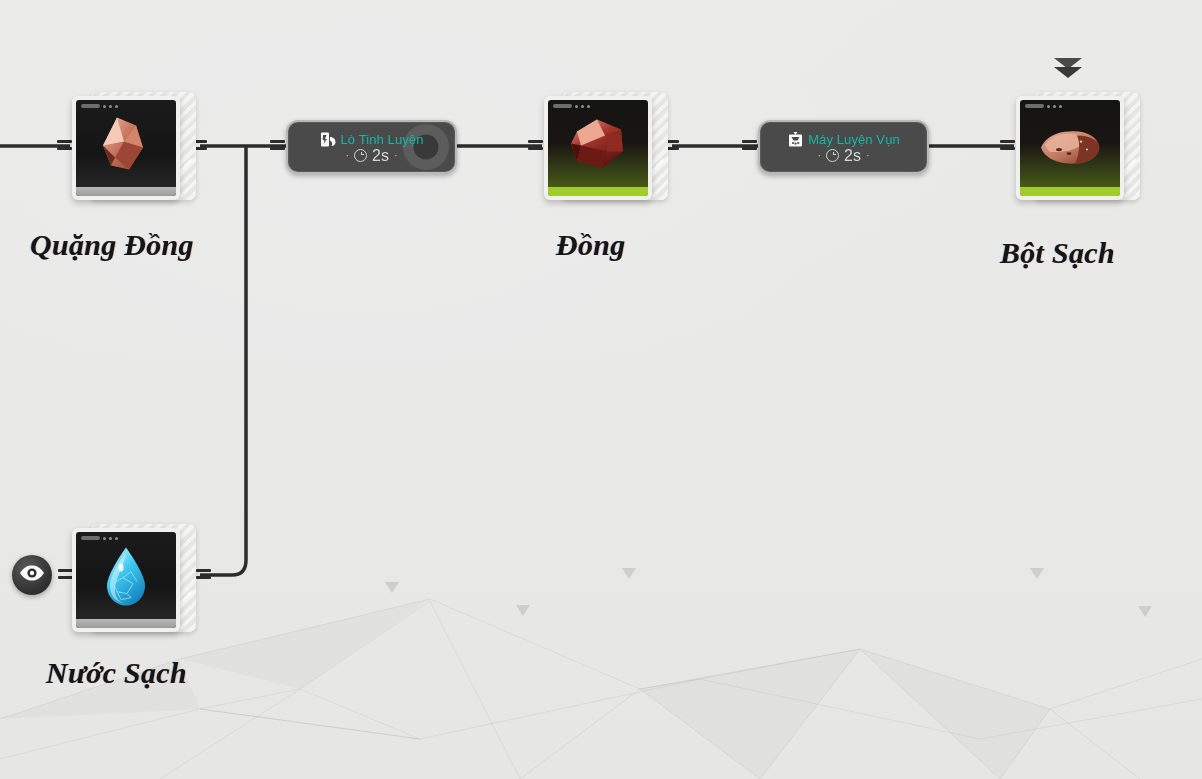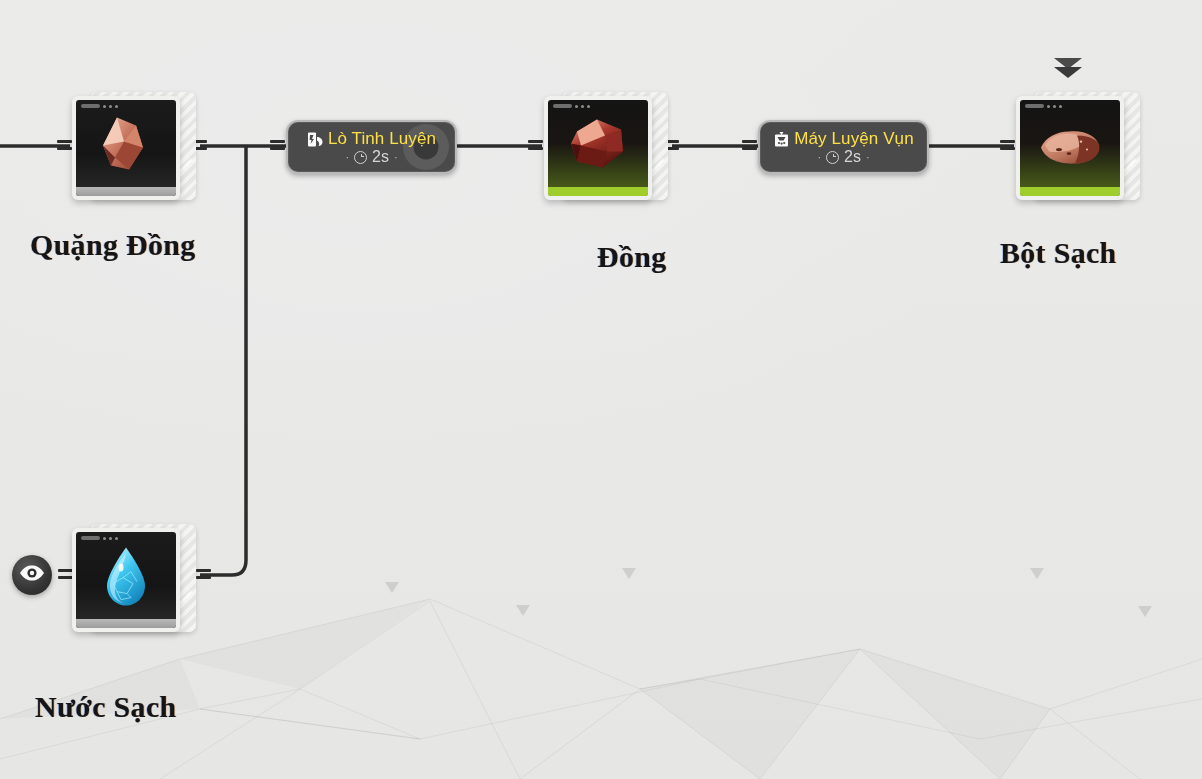--- a/index.html
+++ b/index.html
@@ -97,39 +97,40 @@
 
   .node-label{
     position:absolute;
     font-family:"Liberation Serif","DejaVu Serif",serif;
     font-weight:700;
     font-size:30px;
     color:#151515;
     white-space:nowrap;
     text-shadow:0.7px 0 0 rgba(200,90,0,.30), -0.7px 0 0 rgba(0,60,190,.30);
     letter-spacing:.3px;
+    font-style:italic;
   }
 
   
   .machine{
     position:absolute;
     height:50px;
     border-radius:12px;
     background:#4a4a4a;
     border:2px solid #b9b9b9;
     box-shadow:0 2px 5px rgba(0,0,0,.28), inset 0 0 0 1px #5a5a5a;
     overflow:hidden;
     display:flex;flex-direction:column;align-items:center;justify-content:center;
   }
   .machine .rowtop{
     display:flex;align-items:center;gap:1px;z-index:3;
     margin-top:1px;
   }
   .machine .mname{
-    color:#fde047;font-size:17px;letter-spacing:.1px;white-space:nowrap;
+    color:#14b8a6;font-size:13px;letter-spacing:.1px;white-space:nowrap;
   }
   .machine .rowbot{
     display:flex;align-items:center;gap:5px;z-index:3;margin-top:-1px;
   }
   .machine .rowbot .sep{color:#bdbdbd;font-size:11px;line-height:1;}
   .machine .time{color:#d6d6d6;font-size:16px;}
   .machine .clock{
     width:11px;height:11px;border-radius:50%;border:1.4px solid #cfcfcf;
     position:relative;display:inline-block;
   }
@@ -464,16 +465,16 @@
     </div>
 
   <div id="markers">
       <div class="chev-wrap" style="left: 1054px; top: 58px;">
         <div class="chev"></div>
         <div class="chev two"></div>
       </div>
     </div>
 
 <div class="node-label" style="left: 30px; top: 228px;">Quặng Đồng</div>
-    <div class="node-label" style="left: 556px; top: 240px; margin-left: 41px;">Đồng</div>
+    <div class="node-label" style="left: 556px; top: 228px;">Đồng</div>
     <div class="node-label" style="left: 1000px; top: 236px;">Bột Sạch</div>
-    <div class="node-label" style="left: 35px; top: 656px; margin-top: 34px;">Nước Sạch</div>
+    <div class="node-label" style="left: 46px; top: 656px;">Nước Sạch</div>
   </div>
 
 </body></html>

